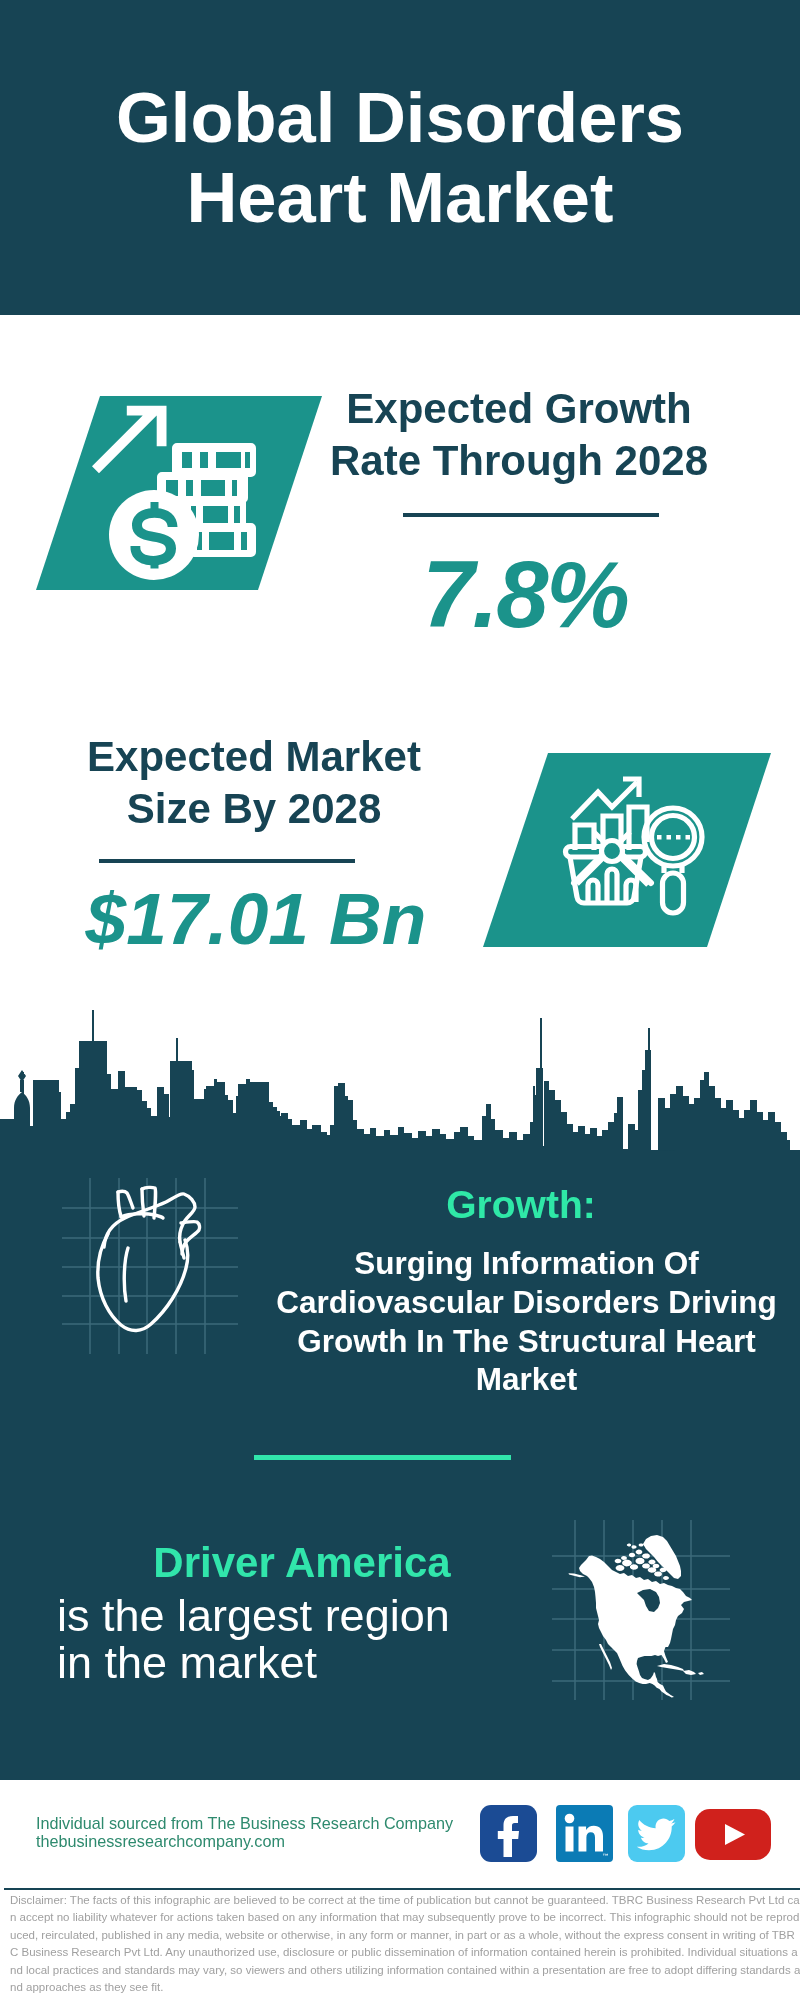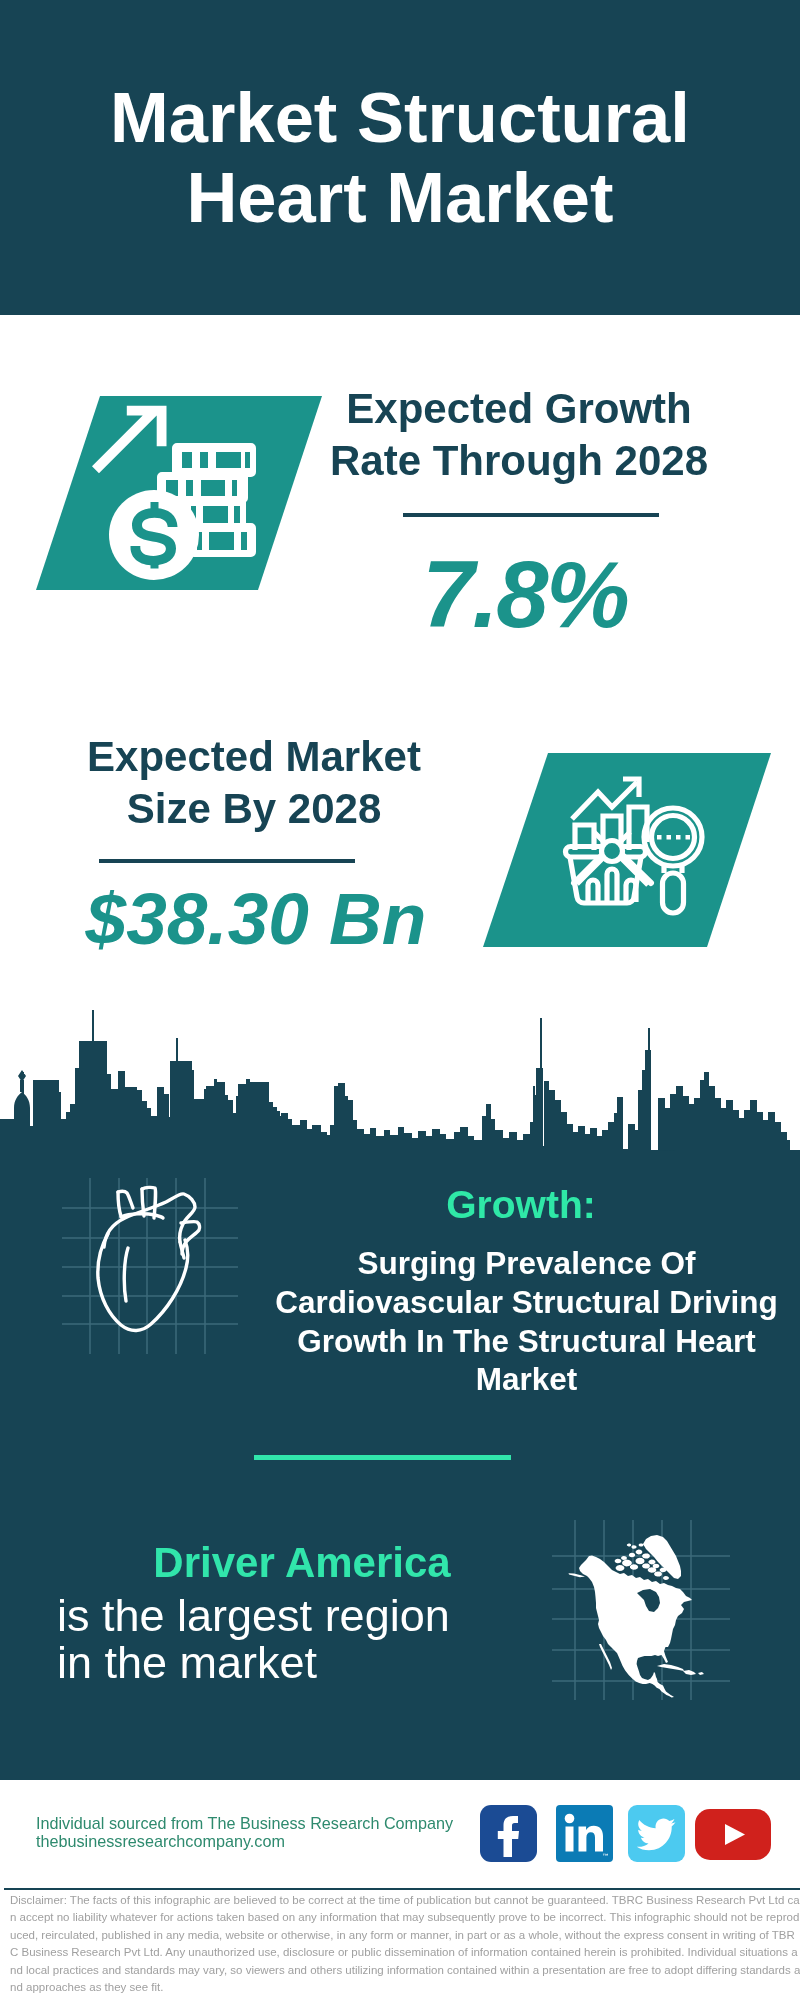--- a/index.html
+++ b/index.html
@@ -59,21 +59,21 @@
   .disclaimer p { position:absolute; left:6px; top:2px; width:791px; font-size:11.5px;
                   color:#a0a0a0; line-height:17.4px; text-align:left;
                   word-break:break-all; }
 </style>
 </head>
 <body>
 
 <div class="page">
 
   <div class="header">
-    <h1>Market Structural Heart Market</h1>
+    <h1>Global Disorders Heart Market</h1>
   </div>
 
   <svg class="para-svg" style="position:absolute;left:30px;top:390px;width:300px;height:205px;" viewBox="0 0 300 205">
     <polygon points="70,6 292,6 228,200 6,200" fill="#1b938b"></polygon>
     <g>
 
       <path d="M96.8,15.8 L136.5,15.8 L136.5,56.2 L126.7,56.2 L126.7,25.6 L69,83.3 L62,76.3 L119.7,18.6 L96.8,18.6 Z
                M96.8,15.8 L136.5,15.8 L136.5,25.6 L96.8,25.6 Z" fill="#ffffff"></path>
 
       <path d="M147,53 h74 a5,5 0 0 1 5,5 v24 a5,5 0 0 1 -5,5 h-74 a5,5 0 0 1 -5,-5 v-24 a5,5 0 0 1 5,-5 z
@@ -135,21 +135,21 @@
         <rect x="657" y="835" width="4.5" height="4.5"></rect>
         <rect x="666.5" y="835" width="4.5" height="4.5"></rect>
         <rect x="676" y="835" width="4.5" height="4.5"></rect>
         <rect x="685.5" y="835" width="4.5" height="4.5"></rect>
       </g>
     </g>
   </svg>
 
   <div class="stat-title" style="left:54px;width:400px;top:731px;">Expected Market<br>Size By 2028</div>
   <div class="stat-rule" style="left:99px;width:256px;top:859px;"></div>
-  <div class="stat-value" style="left:56px;width:400px;top:882px;font-size:73px;line-height:73px;">$38.30 Bn</div>
+  <div class="stat-value" style="left:56px;width:400px;top:882px;font-size:73px;line-height:73px;">$17.01 Bn</div>
 
   <div class="dark"></div>
   <svg class="skyline" style="position:absolute;left:0;top:1000px;width:800px;height:180px;" viewBox="0 1000 800 180">
     <path d="M0,1119 h15 v61 h-15 Z M10,1122 h8 v58 h-8 Z M33,1080 h26 v100 h-26 Z M58,1092 h3 v88 h-3 Z M60,1119 h6 v61 h-6 Z M66,1112 h4 v68 h-4 Z M70,1104 h5 v76 h-5 Z M75,1068 h4 v112 h-4 Z M79,1041 h28 v139 h-28 Z M107,1074 h4 v106 h-4 Z M110,1089 h9 v91 h-9 Z M118,1071 h7 v109 h-7 Z M125,1087 h12 v93 h-12 Z M136,1090 h6 v90 h-6 Z M141,1101 h6 v79 h-6 Z M147,1108 h4 v72 h-4 Z M150,1116 h8 v64 h-8 Z M157,1087 h7 v93 h-7 Z M163,1094 h6 v86 h-6 Z M168,1117 h3 v63 h-3 Z M170,1061 h22 v119 h-22 Z M191,1070 h3 v110 h-3 Z M193,1099 h5 v81 h-5 Z M197,1099 h8 v81 h-8 Z M204,1089 h3 v91 h-3 Z M206,1086 h9 v94 h-9 Z M214,1079 h3 v101 h-3 Z M216,1082 h9 v98 h-9 Z M224,1095 h4 v85 h-4 Z M227,1100 h6 v80 h-6 Z M232,1113 h5 v67 h-5 Z M236,1096 h3 v84 h-3 Z M238,1084 h9 v96 h-9 Z M246,1079 h4 v101 h-4 Z M249,1082 h20 v98 h-20 Z M268,1102 h5 v78 h-5 Z M272,1107 h5 v73 h-5 Z M276,1111 h4 v69 h-4 Z M279,1116 h3 v64 h-3 Z M281,1113 h7 v67 h-7 Z M288,1119 h4 v61 h-4 Z M290,1125 h11 v55 h-11 Z M300,1120 h7 v60 h-7 Z M306,1129 h7 v51 h-7 Z M312,1125 h9 v55 h-9 Z M320,1132 h7 v48 h-7 Z M326,1135 h5 v45 h-5 Z M330,1125 h5 v55 h-5 Z M334,1086 h5 v94 h-5 Z M338,1083 h7 v97 h-7 Z M344,1096 h4 v84 h-4 Z M347,1100 h6 v80 h-6 Z M352,1120 h5 v60 h-5 Z M356,1129 h8 v51 h-8 Z M364,1134 h6 v46 h-6 Z M370,1128 h6 v52 h-6 Z M376,1136 h8 v44 h-8 Z M384,1130 h6 v50 h-6 Z M390,1135 h8 v45 h-8 Z M398,1127 h6 v53 h-6 Z M404,1133 h8 v47 h-8 Z M412,1138 h6 v42 h-6 Z M418,1131 h8 v49 h-8 Z M426,1136 h6 v44 h-6 Z M432,1129 h8 v51 h-8 Z M440,1134 h6 v46 h-6 Z M446,1139 h8 v41 h-8 Z M454,1132 h6 v48 h-6 Z M460,1127 h8 v53 h-8 Z M468,1136 h6 v44 h-6 Z M474,1140 h8 v40 h-8 Z M482,1116 h4 v64 h-4 Z M486,1104 h5 v76 h-5 Z M491,1119 h4 v61 h-4 Z M495,1130 h8 v50 h-8 Z M503,1138 h6 v42 h-6 Z M509,1132 h8 v48 h-8 Z M517,1140 h6 v40 h-6 Z M523,1134 h7 v46 h-7 Z M530,1122 h4 v58 h-4 Z M533,1095 h4 v85 h-4 Z M536,1068 h7 v112 h-7 Z M544,1081 h5 v99 h-5 Z M548,1090 h7 v90 h-7 Z M554,1100 h7 v80 h-7 Z M560,1112 h7 v68 h-7 Z M566,1124 h7 v56 h-7 Z M572,1132 h7 v48 h-7 Z M578,1126 h7 v54 h-7 Z M584,1134 h7 v46 h-7 Z M590,1128 h7 v52 h-7 Z M596,1136 h7 v44 h-7 Z M602,1130 h7 v50 h-7 Z M608,1122 h7 v58 h-7 Z M614,1113 h5 v67 h-5 Z M617,1097 h6 v83 h-6 Z M628,1124 h7 v56 h-7 Z M634,1130 h5 v50 h-5 Z M638,1090 h5 v90 h-5 Z M642,1070 h5 v110 h-5 Z M645,1050 h6 v130 h-6 Z M658,1098 h7 v82 h-7 Z M664,1108 h7 v72 h-7 Z M670,1094 h7 v86 h-7 Z M676,1086 h7 v94 h-7 Z M682,1096 h7 v84 h-7 Z M688,1104 h7 v76 h-7 Z M694,1098 h7 v82 h-7 Z M700,1080 h5 v100 h-5 Z M704,1072 h5 v108 h-5 Z M708,1086 h7 v94 h-7 Z M714,1098 h7 v82 h-7 Z M720,1108 h7 v72 h-7 Z M726,1100 h7 v80 h-7 Z M732,1110 h7 v70 h-7 Z M738,1118 h7 v62 h-7 Z M744,1110 h7 v70 h-7 Z M750,1100 h7 v80 h-7 Z M756,1112 h7 v68 h-7 Z M762,1120 h7 v60 h-7 Z M768,1112 h7 v68 h-7 Z M774,1122 h7 v58 h-7 Z M780,1132 h7 v48 h-7 Z M786,1140 h4 v40 h-4 Z M789,1154 h11 v26 h-11 Z M92,1010 h2 v170 h-2 Z M176,1038 h2 v142 h-2 Z M540,1018 h2 v162 h-2 Z M648,1028 h2 v152 h-2 Z M22,1072 h2 v108 h-2 Z M533,1086 h2 v94 h-2 Z M14,1180 L14,1108 C14,1100 18,1095 22,1092 C26,1095 30,1100 30,1108 L30,1180 Z M20,1092 L20,1080 L24,1080 L24,1092 Z M22,1070 L26,1076 L22,1082 L18,1076 Z M0,1124 L800,1156 L800,1180 L0,1180 Z" fill="#174454"></path>
   </svg>
 
   <svg style="position:absolute;left:55px;top:1170px;width:190px;height:190px;" viewBox="55 1170 190 190">
     <g stroke="#3d6a7a" stroke-width="1.5" fill="none">
       <path d="M90,1178 V1354 M119,1178 V1354 M147,1178 V1354 M176,1178 V1354 M205,1178 V1354"></path>
       <path d="M62,1208 H238 M62,1238 H238 M62,1267 H238 M62,1296 H238 M62,1324 H238"></path>
@@ -174,21 +174,21 @@
 
       <path d="M181,1223 C188,1222 194,1221 197,1222 C200,1224 200,1228 199,1230
                C197,1233 189,1238 186,1242 C183,1246 182,1250 182,1254"></path>
       <path d="M180,1242 C181,1248 183,1253 184,1258"></path>
 
       <path d="M128,1248 C124,1260 123,1284 126,1301"></path>
     </g>
   </svg>
 
   <div class="driver-head" style="left:311px;width:420px;top:1183px;font-size:39px;">Growth:</div>
-  <div class="driver-body" style="left:268px;width:517px;top:1244px;">Surging Prevalence Of Cardiovascular Structural Driving Growth In The Structural Heart Market</div>
+  <div class="driver-body" style="left:268px;width:517px;top:1244px;">Surging Information Of Cardiovascular Disorders Driving Growth In The Structural Heart Market</div>
   <div class="green-rule" style="left:254px;width:257px;top:1455px;"></div>
 
   <div class="region-head" style="left:62px;width:480px;top:1541px;">Driver America</div>
   <div class="region-body" style="left:57px;width:480px;top:1592px;">is the largest region<br>in the market</div>
 
   <svg style="position:absolute;left:548px;top:1515px;width:190px;height:195px;" viewBox="548 1515 190 195">
     <g stroke="#3d6a7a" stroke-width="1.5" fill="none">
       <path d="M575,1520 V1700 M604,1520 V1700 M633,1520 V1700 M662,1520 V1700 M691,1520 V1700"></path>
       <path d="M552,1556 H730 M552,1589 H730 M552,1619 H730 M552,1650 H730 M552,1681 H730"></path>
     </g>

